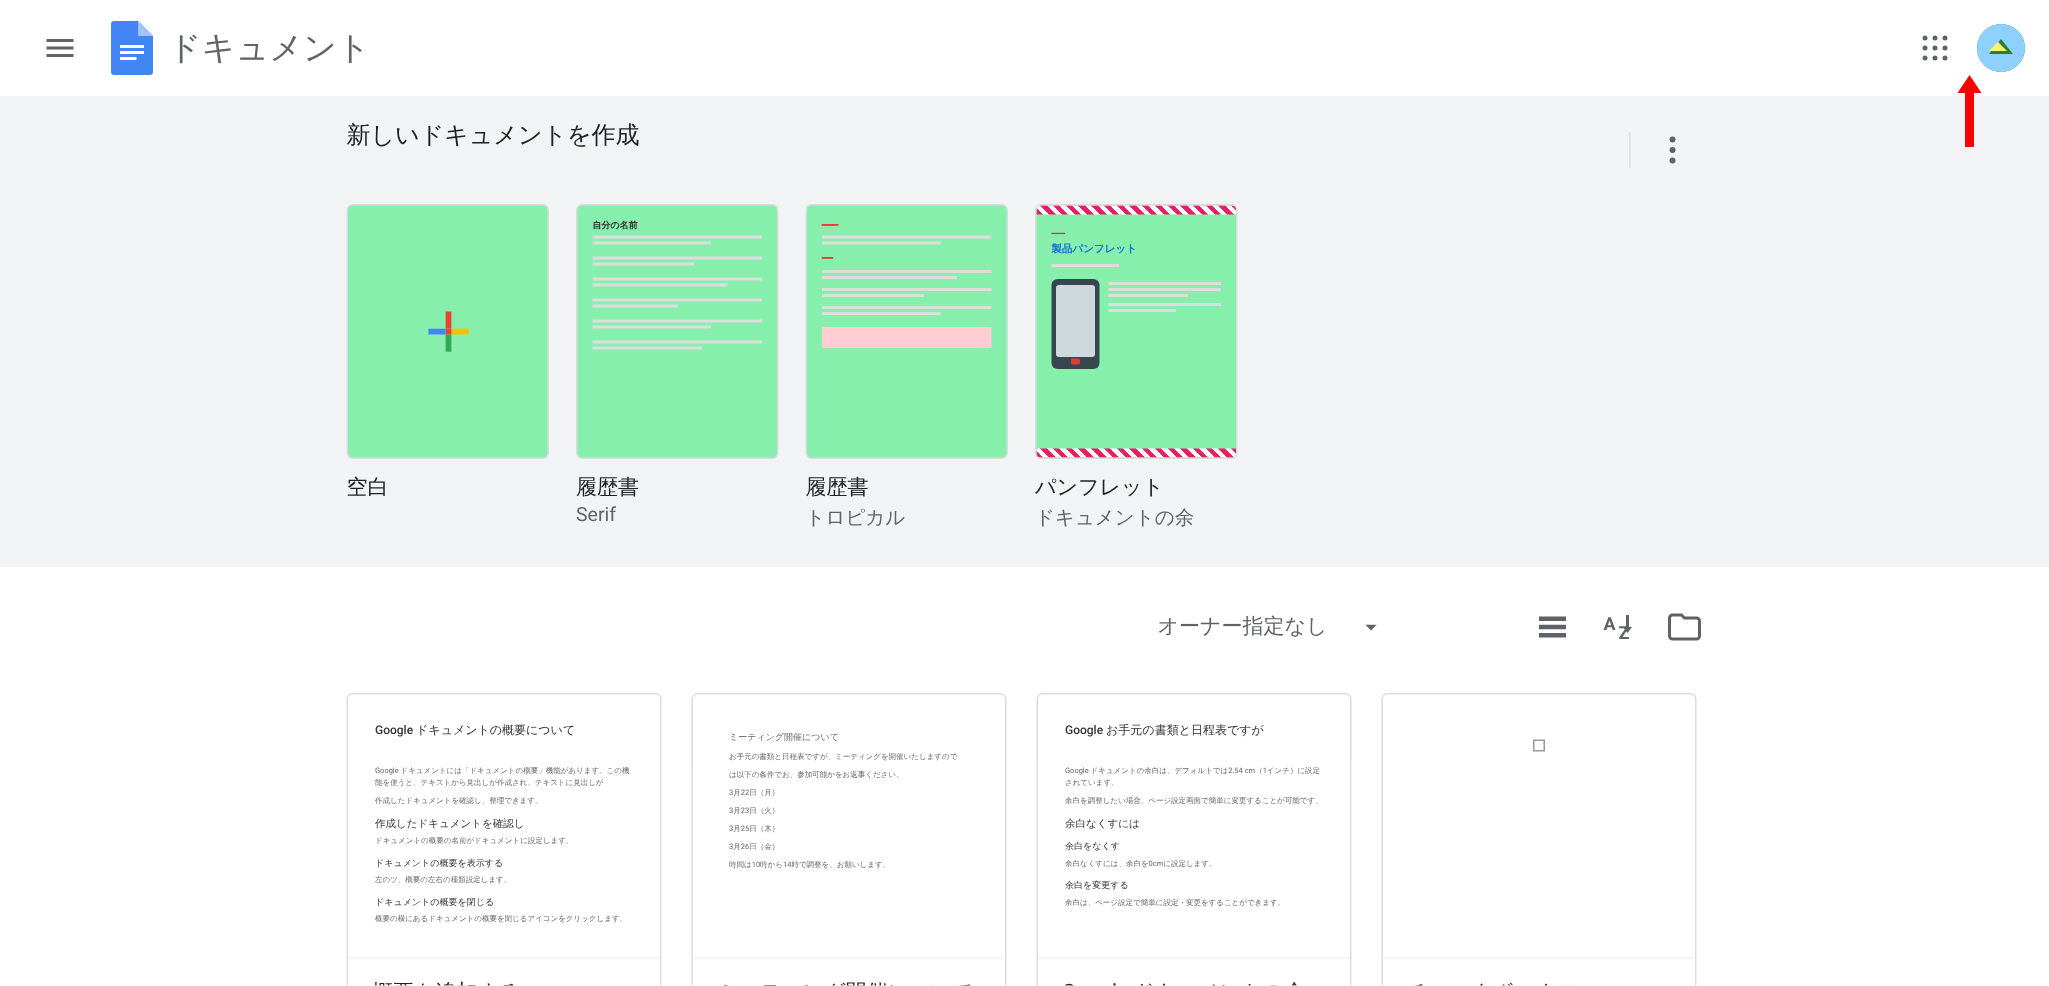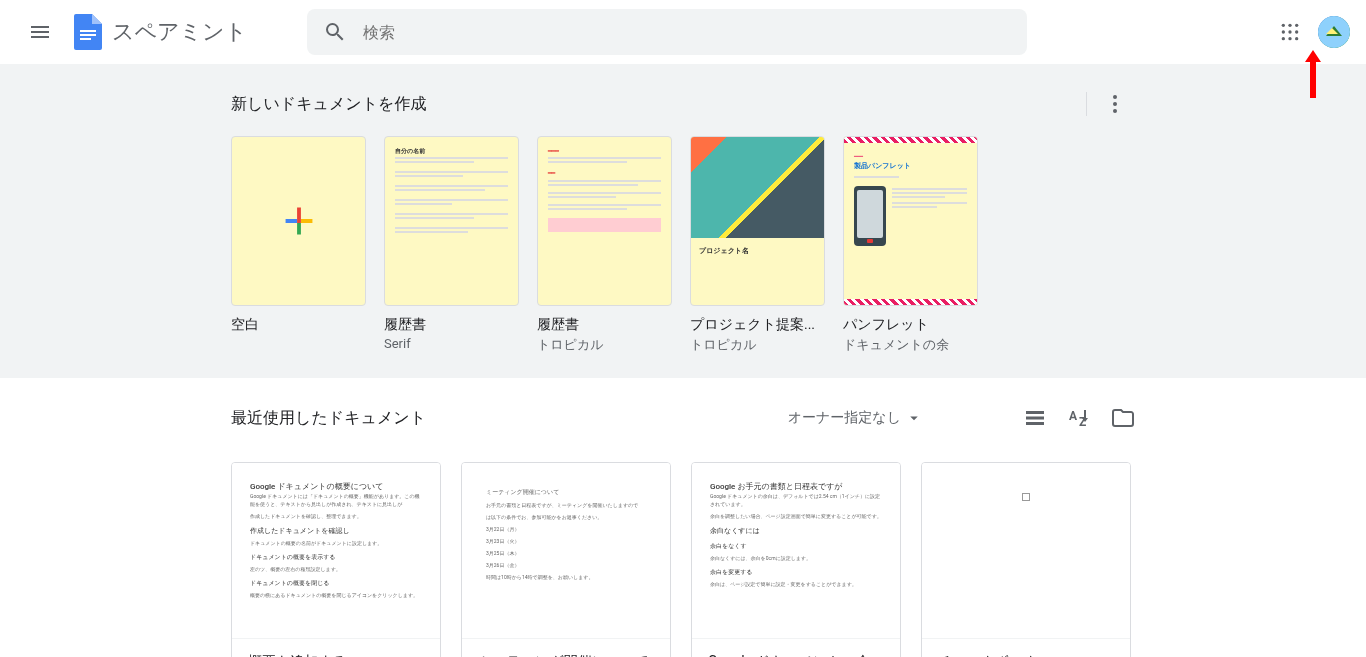--- a/index.html
+++ b/index.html
@@ -15,62 +15,62 @@
     .search-box { flex: 1; max-width: 720px; margin-left: 60px; height: 46px; background: #f1f3f4; border-radius: 8px; display: flex; align-items: center; padding: 0 16px; }
     .search-box svg { width: 24px; height: 24px; fill: #5f6368; }
     .search-input { border: none; background: transparent; margin-left: 16px; font-size: 16px; color: #5f6368; outline: none; flex: 1; }
     .header-right { margin-left: auto; display: flex; align-items: center; gap: 8px; }
     .apps-btn { width: 40px; height: 40px; display: flex; align-items: center; justify-content: center; border-radius: 50%; cursor: pointer; }
     .avatar { width: 32px; height: 32px; border-radius: 50%; background: linear-gradient(135deg, #4285f4, #34a853); display: flex; align-items: center; justify-content: center; overflow: hidden; cursor: pointer; }
     
     
     .template-section { background: #f1f3f4; padding: 16px 0 24px; }
     .template-container { max-width: 920px; margin: 0 auto; padding: 0 8px; }
-    .template-header { display: flex; align-items: center; justify-content: space-between; height: 48px; }
+    .template-header { display: flex; align-items: flex-start; justify-content: space-between; height: 48px; }
     .template-title { font-size: 16px; color: #202124; font-weight: 400; }
     .template-actions { display: flex; align-items: center; gap: 8px; }
     .gallery-btn { display: flex; align-items: center; gap: 8px; color: #5f6368; font-size: 14px; padding: 8px 12px; cursor: pointer; }
     .gallery-btn svg { width: 20px; height: 20px; fill: #5f6368; }
     .divider-v { width: 1px; height: 24px; background: #dadce0; }
     .more-btn { width: 40px; height: 40px; display: flex; align-items: center; justify-content: center; cursor: pointer; }
     .more-btn svg { width: 24px; height: 24px; fill: #5f6368; }
     
     .template-row { display: flex; gap: 18px; margin-top: 8px; }
     .template-card { width: 135px; cursor: pointer; }
-    .template-thumb { width: 135px; height: 170px; background: #fef9c3; border: 1px solid #dadce0; border-radius: 4px; overflow: hidden; position: relative; }
+    .template-thumb { width: 135px; height: 170px; background: #86efac; border: 1px solid #dadce0; border-radius: 4px; overflow: hidden; position: relative; }
     .template-name { font-size: 14px; color: #202124; margin-top: 10px; white-space: nowrap; overflow: hidden; text-overflow: ellipsis; }
     .template-sub { font-size: 13px; color: #5f6368; margin-top: 2px; }
     
     .blank-plus { width: 100%; height: 100%; display: flex; align-items: center; justify-content: center; }
     .blank-plus svg { width: 46px; height: 46px; }
     
     .thumb-content { padding: 10px; font-size: 5px; color: #333; line-height: 1.4; }
     .thumb-content .thumb-heading { font-size: 6px; font-weight: bold; margin-bottom: 2px; }
     .thumb-content .thumb-line { height: 2px; background: #ddd; margin: 2px 0; }
     .thumb-spearmint { border-top: 3px solid #00897b; }
     .thumb-tropical { background: linear-gradient(135deg, #ff7043 0%, #ff7043 15%, #4db6ac 15%, #4db6ac 55%, #ffeb3b 55%, #ffeb3b 58%, #455a64 58%); height: 60%; }
     .thumb-tropical-text { padding: 8px; font-size: 7px; color: #333; }
     .thumb-geo { position: relative; }
     .thumb-geo-stripe { height: 6px; background: repeating-linear-gradient(45deg, #e91e63, #e91e63 3px, #fff 3px, #fff 6px); }
     
     
     .recent-section { padding: 16px 0; }
     .recent-container { max-width: 920px; margin: 0 auto; padding: 0 8px; }
     .recent-header { display: flex; align-items: center; height: 48px; }
     .recent-title { font-size: 16px; color: #202124; }
-    .filter-btn { margin-left: auto; margin-right: 100px; display: flex; align-items: flex-start; gap: 4px; color: #5f6368; font-size: 14px; cursor: pointer; }
+    .filter-btn { margin-left: auto; margin-right: 100px; display: flex; align-items: flex-start; gap: 20px; color: #5f6368; font-size: 14px; cursor: pointer; }
     .filter-btn svg { width: 18px; height: 18px; fill: #5f6368; }
     .view-actions { display: flex; gap: 20px; }
     .view-btn { width: 24px; height: 24px; display: flex; align-items: center; justify-content: center; cursor: pointer; }
     .view-btn svg { width: 24px; height: 24px; fill: #5f6368; }
     
     .doc-grid { display: flex; gap: 20px; margin-top: 20px; }
     .doc-card { width: 210px; border: 1px solid #dadce0; border-radius: 4px; cursor: pointer; overflow: hidden; }
     .doc-thumb { height: 175px; background: #fff; padding: 18px; font-size: 6px; color: #333; overflow: hidden; }
-    .doc-thumb-title { font-size: 8px; font-weight: 500; margin-bottom: 0; }
+    .doc-thumb-title { font-size: 8px; font-weight: 500; margin-bottom: 18px; }
     .doc-thumb-text { font-size: 5px; color: #666; line-height: 1.6; margin-bottom: 4px; }
     .doc-thumb-h2 { font-size: 7px; font-weight: 500; margin: 6px 0 3px; }
     .doc-footer { padding: 14px 16px; border-top: 1px solid #f1f3f4; }
     .doc-name { font-size: 14px; color: #202124; white-space: nowrap; overflow: hidden; text-overflow: ellipsis; }
     
     
     .arrow-annotation { position: absolute; top: 50px; right: 43px; pointer-events: none; }
     .arrow-annotation svg { width: 20px; height: 50px; }
   </style>
 </head>
@@ -85,27 +85,21 @@
   <div class="logo-area">
     <div class="docs-logo">
       <svg width="28" height="36" viewBox="0 0 28 36">
           <path fill="#4285f4" d="M2 0h16l10 10v24a2 2 0 0 1-2 2H2a2 2 0 0 1-2-2V2a2 2 0 0 1 2-2z"></path>
           <path fill="#a1c2fa" d="M18 0l10 10H18z"></path>
           <rect x="6" y="16" width="16" height="2" fill="#fff"></rect>
           <rect x="6" y="20" width="16" height="2" fill="#fff"></rect>
           <rect x="6" y="24" width="11" height="2" fill="#fff"></rect>
         </svg>
     </div>
-    <span class="app-title">スペアミント</span>
-  </div>
-  <div class="search-box">
-    <svg viewBox="0 0 24 24">
-        <path d="M15.5 14h-.79l-.28-.27A6.471 6.471 0 0016 9.5 6.5 6.5 0 109.5 16c1.61 0 3.09-.59 4.23-1.57l.27.28v.79l5 4.99L20.49 19l-4.99-5zm-6 0C7.01 14 5 11.99 5 9.5S7.01 5 9.5 5 14 7.01 14 9.5 11.99 14 9.5 14z"></path>
-      </svg>
-    <input class="search-input" placeholder="検索" style="">
+    <span class="app-title">ドキュメント</span>
   </div>
   <div class="header-right">
     <div class="apps-btn">
       <svg width="20" height="20" viewBox="0 0 24 24" fill="#5f6368">
           <circle cx="4" cy="4" r="2"></circle>
           <circle cx="12" cy="4" r="2"></circle>
           <circle cx="20" cy="4" r="2"></circle>
           <circle cx="4" cy="12" r="2"></circle>
           <circle cx="12" cy="12" r="2"></circle>
           <circle cx="20" cy="12" r="2"></circle>
@@ -185,33 +179,20 @@
             <div class="thumb-line"></div>
               <div class="thumb-line" style="width:80%"></div>
             <div class="thumb-line" style="margin-top:6px"></div>
               <div class="thumb-line" style="width:60%"></div>
             <div class="thumb-line" style="margin-top:6px"></div>
               <div class="thumb-line" style="width:70%"></div>
             <div style="background:#ffcdd2;height:14px;margin-top:8px"></div>
           </div>
         </div>
         <div class="template-name">履歴書</div>
-        <div class="template-sub">トロピカル</div>
-      </div>
-      <div class="template-card">
-        <div class="template-thumb">
-          <div class="thumb-tropical"></div>
-          <div class="thumb-tropical-text">
-            <div style="font-weight:bold">プロジェクト名</div>
-            <div class="thumb-line" style="margin-top:4px;width:40%"></div>
-            <div class="thumb-line" style="margin-top:16px;width:30%"></div>
-            <div class="thumb-line" style="width:50%"></div>
-          </div>
-        </div>
-        <div class="template-name">プロジェクト提案...</div>
         <div class="template-sub">トロピカル</div>
       </div>
       <div class="template-card">
         <div class="template-thumb thumb-geo">
           <div class="thumb-geo-stripe"></div>
           <div class="thumb-content">
             <div style="color:#e91e63;font-size:5px">━━━</div>
             <div style="color:#1976d2;font-size:7px;font-weight:bold;margin-top:2px">製品パンフレット</div>
             <div class="thumb-line" style="margin-top:4px;width:40%"></div>
             <div style="display:flex;margin-top:8px;gap:6px">
@@ -233,21 +214,20 @@
         <div class="template-name">パンフレット</div>
         <div class="template-sub">ドキュメントの余</div>
       </div>
     </div>
   </div>
 </div>
 
 <div class="recent-section">
   <div class="recent-container">
     <div class="recent-header">
-      <div class="recent-title">最近使用したドキュメント</div>
       <div class="filter-btn">
         <span>オーナー指定なし</span>
         <svg viewBox="0 0 24 24">
             <path d="M7 10l5 5 5-5z"></path>
           </svg>
       </div>
       <div class="view-actions">
         <div class="view-btn">
           <svg viewBox="0 0 24 24">
               <path d="M3 5h18v3H3zm0 5.5h18v3H3zm0 5.5h18v3H3z"></path>

